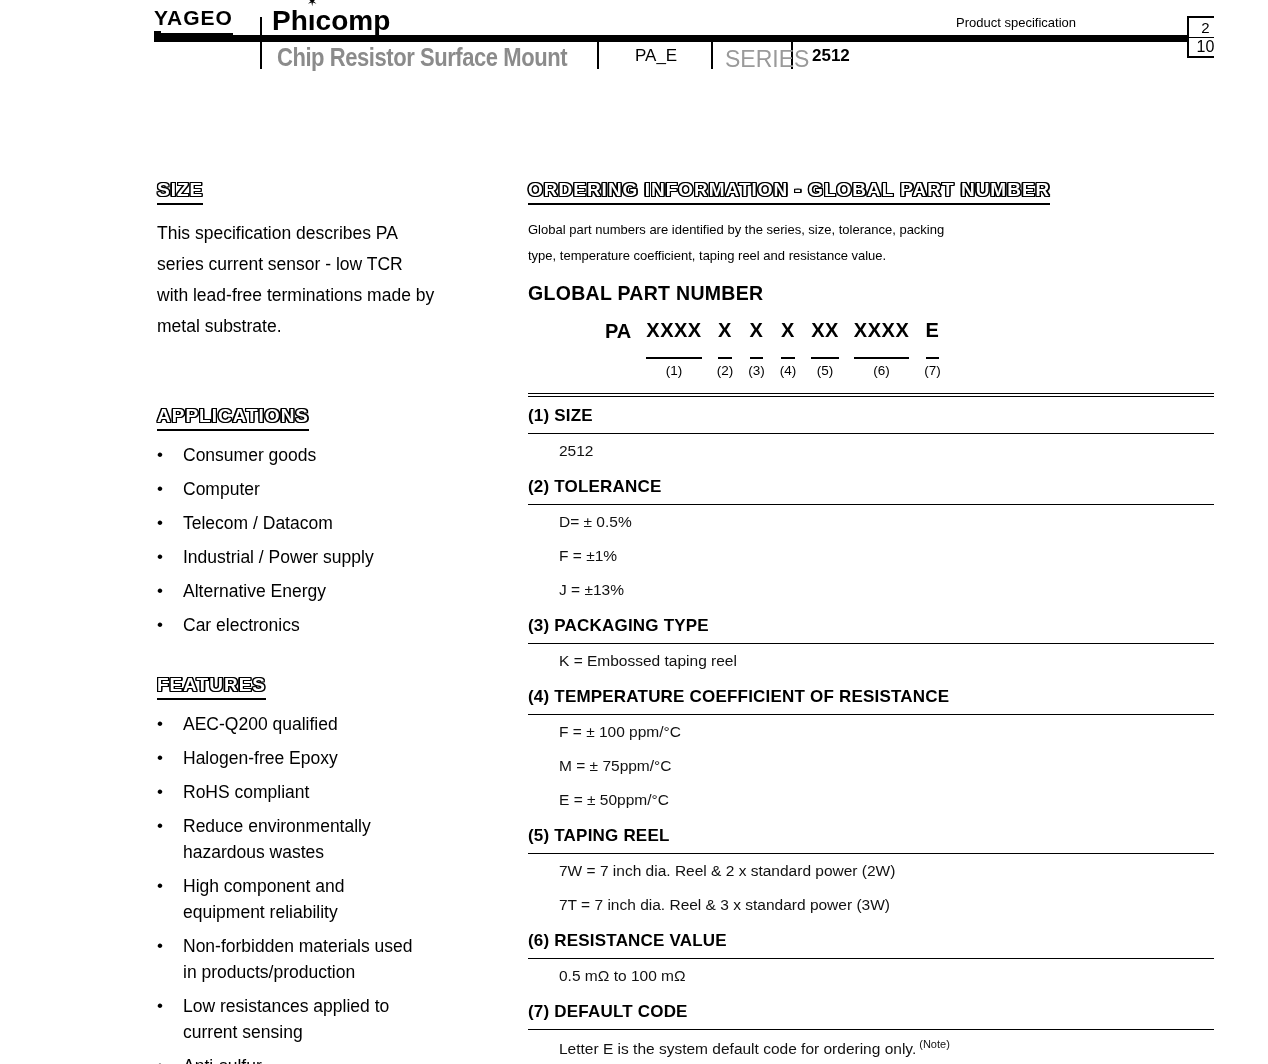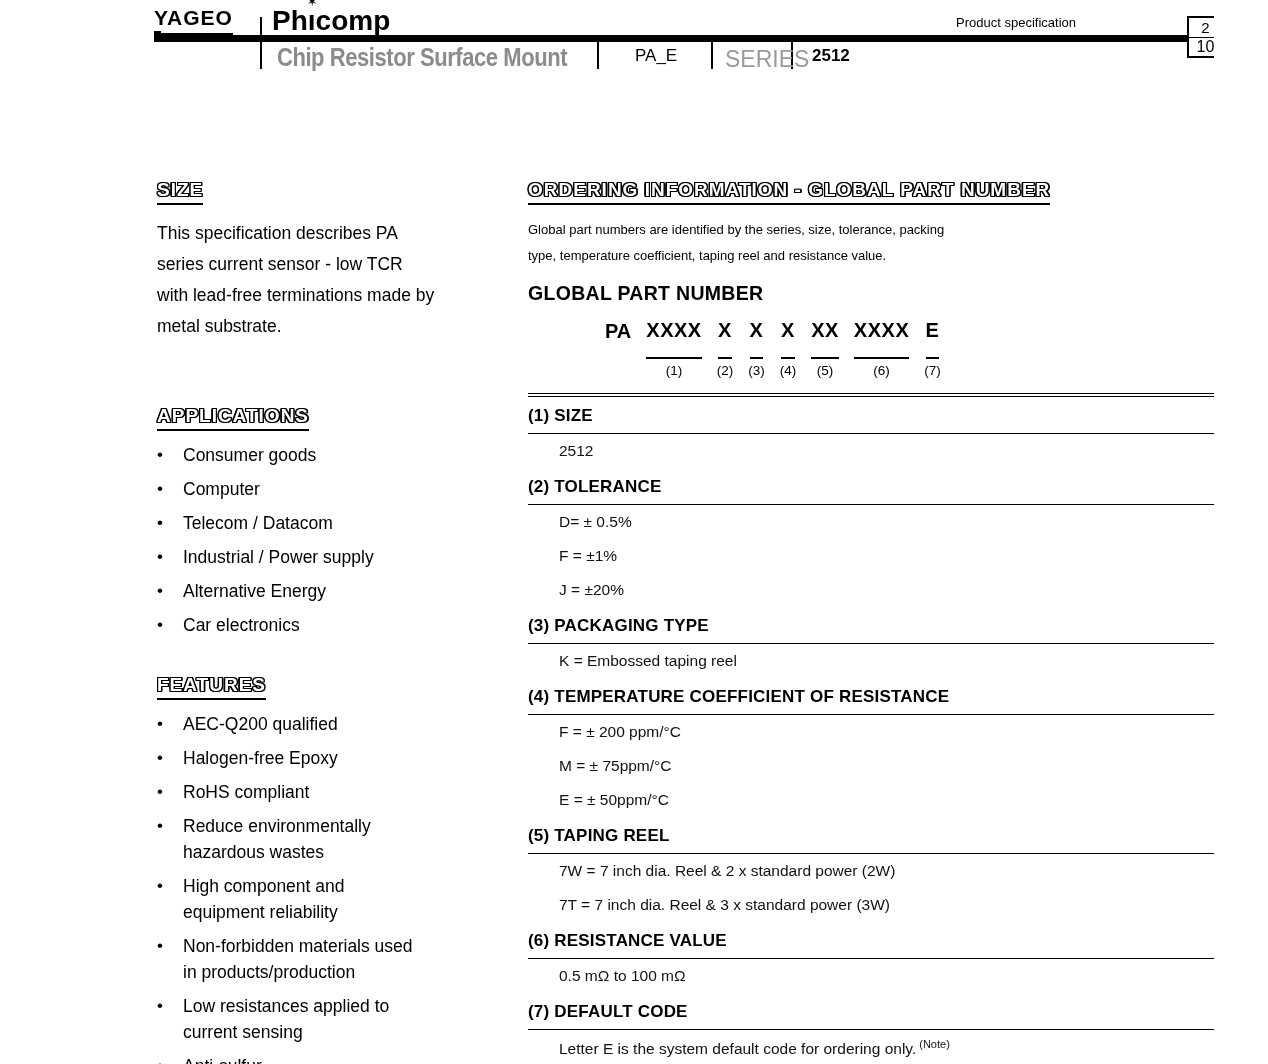--- a/index.html
+++ b/index.html
@@ -227,31 +227,31 @@
           <div class="ord-section">
             <div class="ord-heading">(1) SIZE</div>
             <div class="rule"></div>
             <div class="ord-item">2512</div>
           </div>
           <div class="ord-section">
             <div class="ord-heading">(2) TOLERANCE</div>
             <div class="rule"></div>
             <div class="ord-item">D= ± 0.5%</div>
             <div class="ord-item">F = ±1%</div>
-            <div class="ord-item">J = ±20%</div>
+            <div class="ord-item">J = ±13%</div>
           </div>
           <div class="ord-section">
             <div class="ord-heading">(3) PACKAGING TYPE</div>
             <div class="rule"></div>
             <div class="ord-item">K = Embossed taping reel</div>
           </div>
           <div class="ord-section">
             <div class="ord-heading">(4) TEMPERATURE COEFFICIENT OF RESISTANCE</div>
             <div class="rule"></div>
-            <div class="ord-item">F = ± 200 ppm/°C</div>
+            <div class="ord-item">F = ± 100 ppm/°C</div>
             <div class="ord-item">M = ± 75ppm/°C</div>
             <div class="ord-item">E = ± 50ppm/°C</div>
           </div>
           <div class="ord-section">
             <div class="ord-heading">(5) TAPING REEL</div>
             <div class="rule"></div>
             <div class="ord-item">7W = 7 inch dia. Reel &amp; 2 x standard power (2W)</div>
             <div class="ord-item">7T = 7 inch dia. Reel &amp; 3 x standard power (3W)</div>
           </div>
           <div class="ord-section">

